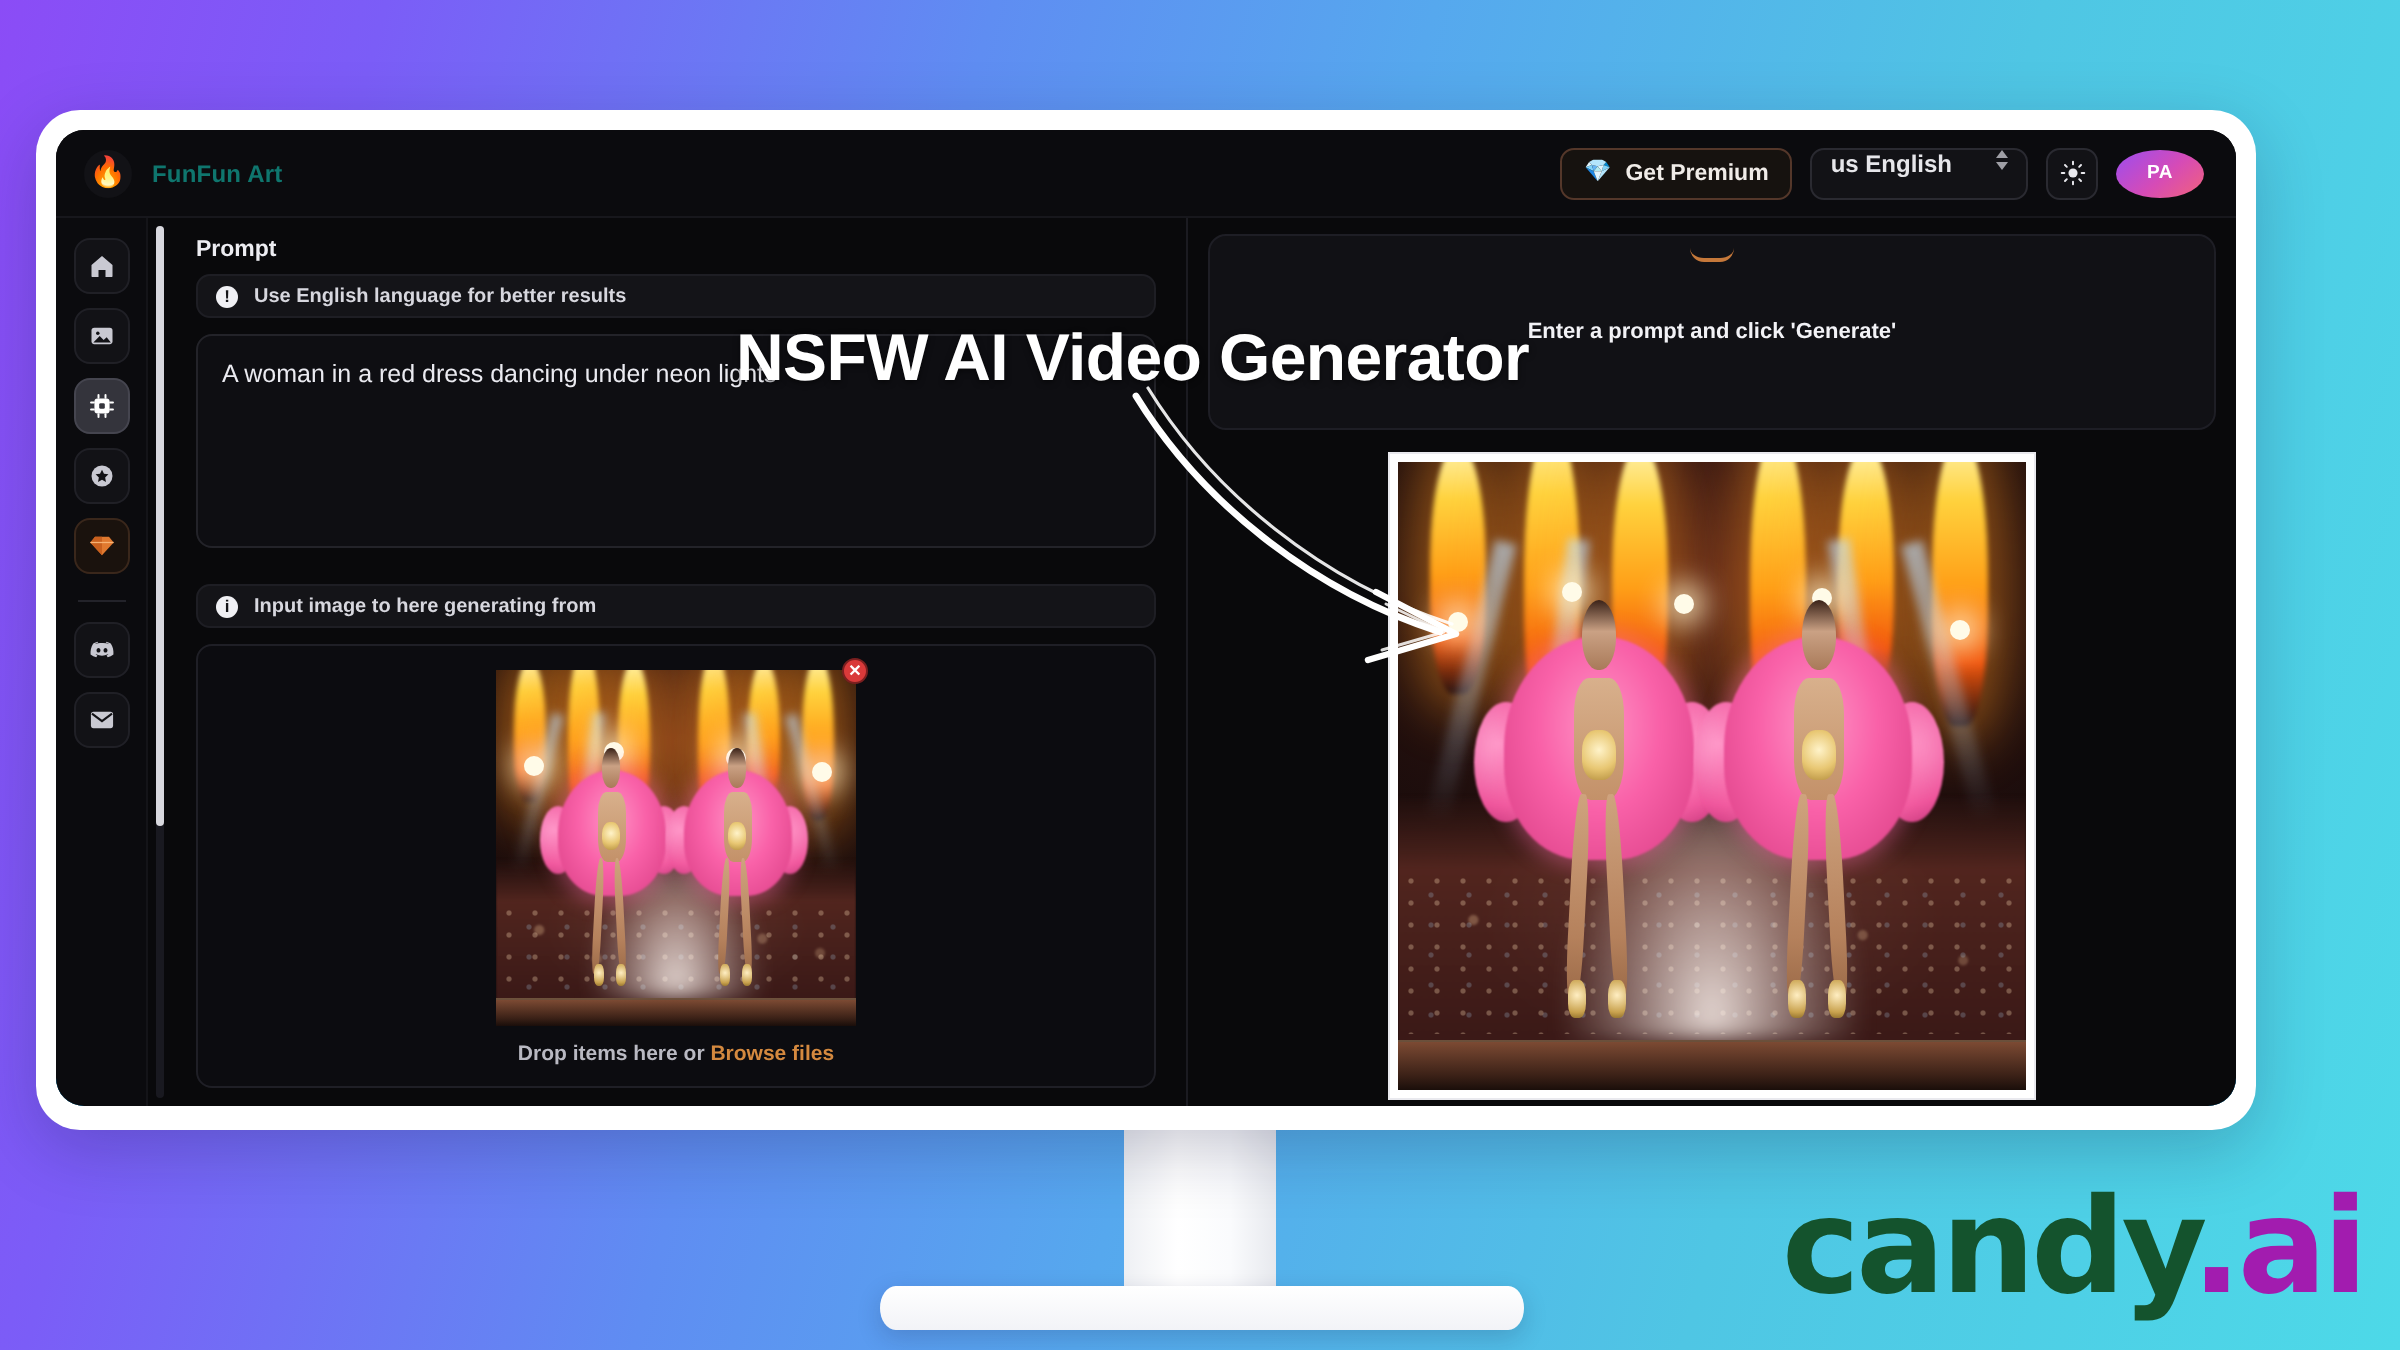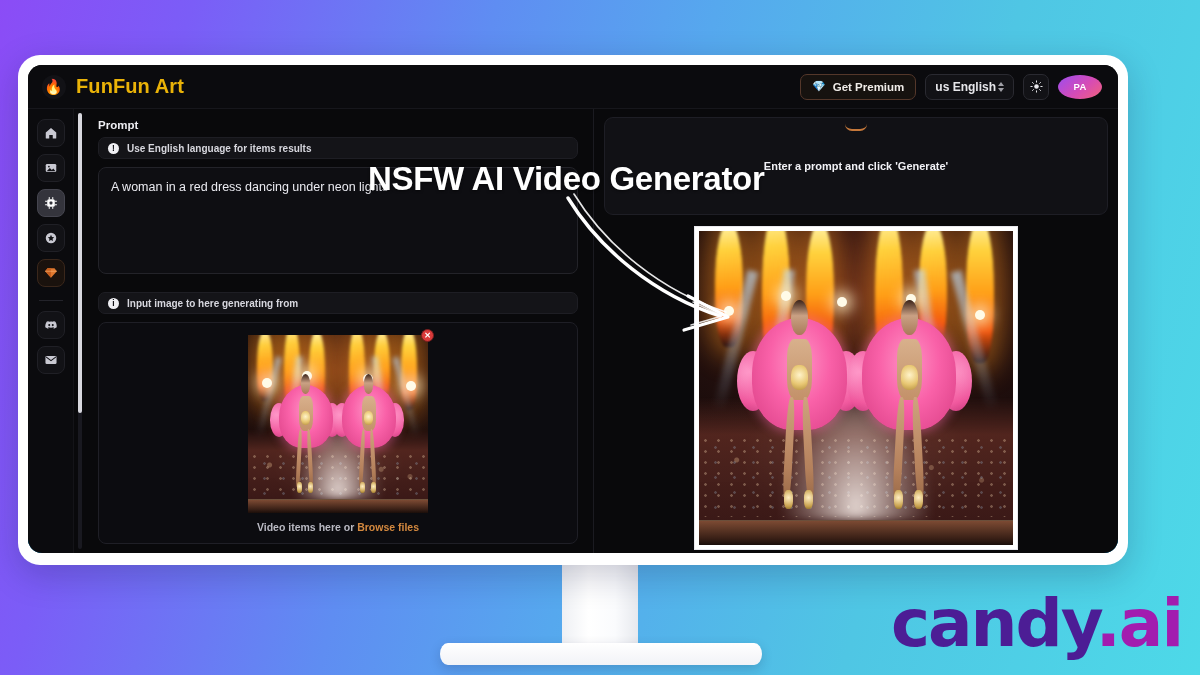--- a/index.html
+++ b/index.html
@@ -37,32 +37,32 @@
     height: 44px; flex: 0 0 44px; display: flex; align-items: center;
     padding: 0 16px 0 14px; background: #0b0b0e;
     border-bottom: 1px solid #17171c;
   }
   .brand { display: flex; align-items: center; gap: 10px; }
   .flame {
     width: 24px; height: 24px; border-radius: 50%;
     background: #121216; display: flex; align-items: center; justify-content: center;
     font-size: 15px; line-height: 1;
   }
-  .brand-name { color: #eab308; font-size: 20px; font-weight: 700; letter-spacing: .1px; }
+  .brand-name { color: #0f766e; font-size: 12px; font-weight: 700; letter-spacing: .1px; }
   .topbar-right { margin-left: auto; display: flex; align-items: center; gap: 9px; }
 
   .btn-premium {
     display: flex; align-items: center; gap: 7px;
     height: 26px; padding: 0 11px; border-radius: 7px;
     background: #16120f; border: 1px solid #54372a;
     color: #f0ece8; font-size: 11.5px; font-weight: 700; white-space: nowrap;
   }
   .gem { font-size: 11px; line-height: 1; }
   .lang-select {
-    display: flex; align-items: center; gap: 2px;
+    display: flex; gap: 22px;
     height: 26px; padding: 0 9px; border-radius: 7px;
     background: #121216; border: 1px solid #2a2a31;
     color: #e6e6ea; font-size: 12px; font-weight: 600; white-space: nowrap;
   }
   .chev-updown { display:flex; flex-direction:column; gap:2px; opacity:.75; }
   .chev-updown i {
     width: 0; height: 0; border-left: 3.5px solid transparent;
     border-right: 3.5px solid transparent; display:block;
   }
   .chev-updown i.u { border-bottom: 4px solid #cfcfd6; }
@@ -289,21 +289,21 @@
     white-space: nowrap; text-shadow: 0 1px 3px rgba(0,0,0,.55);
   }
   #arrow-svg { position: absolute; left: 560px; top: 190px; z-index: 40; }
 
   
   #candy-logo {
     position: absolute; right: 18px; bottom: 18px; z-index: 50;
     font-size: 66px; font-weight: 700; letter-spacing: -2px; line-height: 1;
     font-family: "DejaVu Sans", sans-serif;
   }
-  #candy-logo .w { color: #4c1d95; }
+  #candy-logo .w { color: #14532d; }
   #candy-logo .p { color: #a21caf; }
 </style>
 </head>
 <body>
 
 <div id="stand-neck"></div>
 <div id="stand-base"></div>
 
 <div id="monitor">
   <div id="screen">
@@ -412,21 +412,21 @@
 
       <div id="leftrail">
         <div class="track"></div>
         <div class="thumb"></div>
       </div>
 
       <div id="leftpanel">
         <div class="field-label">Prompt</div>
         <div class="hintbar">
           <span class="hint-dot">!</span>
-          <span>Use English language for items results</span>
+          <span>Use English language for better results</span>
         </div>
         <div class="prompt-box" placeholder="Describe what you want to generate">A woman in a red dress dancing under neon lights</div>
 
         <div class="section-gap"></div>
 
         <div class="hintbar">
           <span class="hint-dot">i</span>
           <span>Input image to here generating from</span>
         </div>
 
@@ -472,21 +472,21 @@
                 <div class="bling"></div>
                 <div class="leg l"></div>
                   <div class="leg r"></div>
                 <div class="shoe l"></div>
                   <div class="shoe r"></div>
               </div>
               <div class="stage"></div>
             </div>
           </div>
           <div class="droptext">
-            <span>Video items here or </span><b>Browse files</b>
+            <span>Drop items here or </span><b>Browse files</b>
           </div>
         </div>
       </div>
 
       <div id="splitter"></div>
 
       <div id="rightpanel">
         <div class="preview-empty">
           <div class="orange-arc"></div>
           <div class="preview-empty-text">Enter a prompt and click 'Generate'</div>

